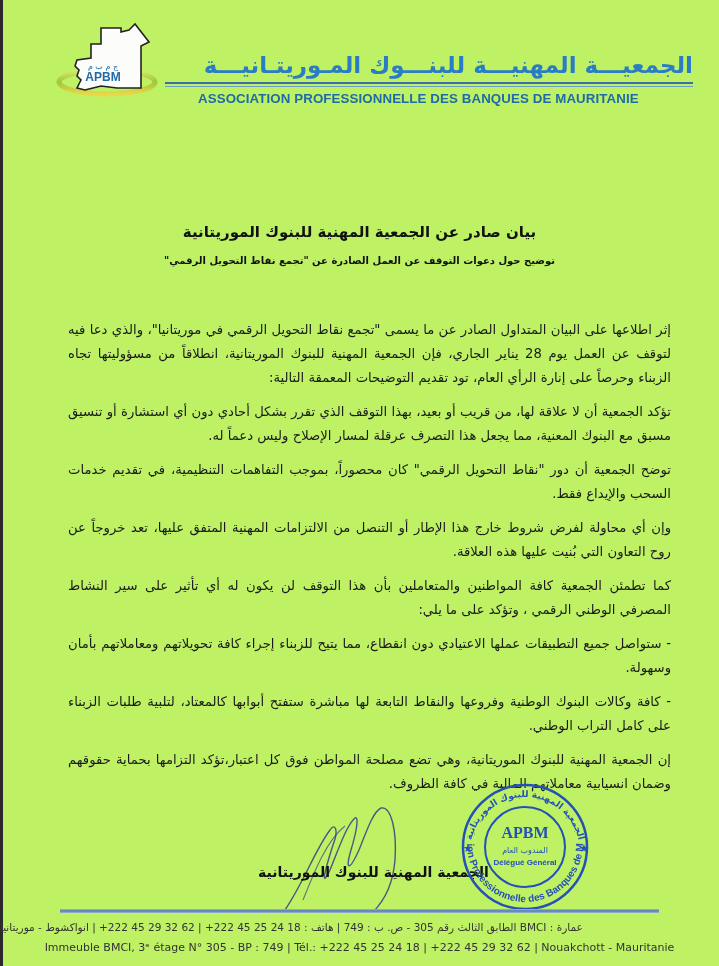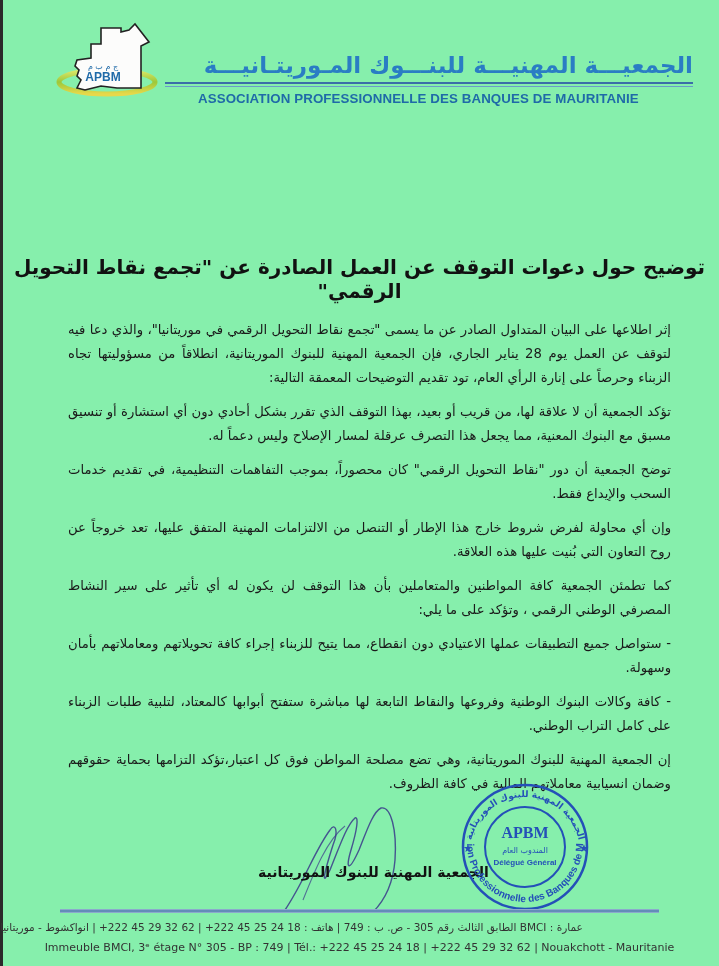--- a/index.html
+++ b/index.html
@@ -3,21 +3,21 @@
 <meta charset="utf-8">
 <style>
   html, body { margin: 0; padding: 0; }
   body {
     width: 719px; height: 966px; overflow: hidden;
     background: #fbfbfa;
     font-family: "DejaVu Sans", sans-serif;
     color: #1a1a1a;
     position: relative;
   }
-  .page { position: absolute; inset: 0; background: #86efac; }
+  .page { position: absolute; inset: 0; background: #bef264; }
   .left-edge { position: absolute; left: 0; top: 0; bottom: 0; width: 3px; background: #2a2a2a; }
 
   
   .logo { position: absolute; left: 55px; top: 14px; width: 112px; height: 86px; }
   .arabic-title {
     position: absolute; right: 26px; top: 52px; width: 510px;
     direction: rtl; text-align: right;
     font-family: "DejaVu Sans", sans-serif; font-weight: bold;
     font-size: 23px; color: #2a7dc4; letter-spacing: 0.5px;
     white-space: nowrap;
@@ -32,21 +32,21 @@
 
   
   .doc-title {
     position: absolute; left: 0; right: 0; top: 223px; text-align: center;
     direction: rtl; font-family: "DejaVu Sans", sans-serif; font-weight: bold;
     font-size: 15px; color: #111;
   }
   .doc-subtitle {
     position: absolute; left: 0; right: 0; top: 255px; text-align: center;
     direction: rtl; font-family: "DejaVu Sans", sans-serif; font-weight: bold;
-    font-size: 20px; color: #111;
+    font-size: 10px; color: #111;
   }
 
   
   .body {
     position: absolute; left: 68px; right: 48px; top: 318px;
     direction: rtl; text-align: justify;
     font-family: "DejaVu Sans", sans-serif; font-size: 13.2px; line-height: 24px;
     color: #1a1a1a;
   }
   .body p { margin: 0 0 10px 0; }
@@ -95,20 +95,21 @@
     <path d="M46 14 L46 30 L36 30 L36 44 L22 46 L20 52 L24 56 L22 62 L26 66 L22 74 L30 76 L46 72 L62 74 L86 74 L86 32 L94 28 L80 10 L74 16 L66 18 L66 14 Z" fill="#fcfcfb" stroke="#222" stroke-width="1.6"></path>
     <text x="48" y="55" font-family="DejaVu Sans, sans-serif" font-size="8" fill="#1f6aa8" text-anchor="middle">ج م ب م</text>
     <text x="48" y="67" font-family="Liberation Sans, sans-serif" font-weight="bold" font-size="12" fill="#1f6aa8" text-anchor="middle">APBM</text>
   </svg>
 
   <div class="arabic-title">الجمعيـــة المهنيـــة للبنـــوك المـوريتـانيـــة</div>
   <div class="header-rule1"></div>
   <div class="header-rule2"></div>
   <div class="french-title">ASSOCIATION PROFESSIONNELLE DES BANQUES DE MAURITANIE</div>
 
+  <div class="doc-title">بيان صادر عن الجمعية المهنية للبنوك الموريتانية</div>
   <div class="doc-subtitle">توضيح حول دعوات التوقف عن العمل الصادرة عن "تجمع نقاط التحويل الرقمي"</div>
 
   <div class="body">
     <p>إثر اطلاعها على البيان المتداول الصادر عن ما يسمى "تجمع نقاط التحويل الرقمي في موريتانيا"، والذي دعا فيه لتوقف عن العمل يوم 28 يناير الجاري، فإن الجمعية المهنية للبنوك الموريتانية، انطلاقاً من مسؤوليتها تجاه الزبناء وحرصاً على إنارة الرأي العام، تود تقديم التوضيحات المعمقة التالية:</p>
     <p>تؤكد الجمعية أن لا علاقة لها، من قريب أو بعيد، بهذا التوقف الذي تقرر بشكل أحادي دون أي استشارة أو تنسيق مسبق مع البنوك المعنية، مما يجعل هذا التصرف عرقلة لمسار الإصلاح وليس دعماً له.</p>
     <p>توضح الجمعية أن دور "نقاط التحويل الرقمي" كان محصوراً، بموجب التفاهمات التنظيمية، في تقديم خدمات السحب والإيداع فقط.</p>
     <p>وإن أي محاولة لفرض شروط خارج هذا الإطار أو التنصل من الالتزامات المهنية المتفق عليها، تعد خروجاً عن روح التعاون التي بُنيت عليها هذه العلاقة.</p>
     <p>كما تطمئن الجمعية كافة المواطنين والمتعاملين بأن هذا التوقف لن يكون له أي تأثير على سير النشاط المصرفي الوطني الرقمي ، وتؤكد على ما يلي:</p>
     <p>- ستواصل جميع التطبيقات عملها الاعتيادي دون انقطاع، مما يتيح للزبناء إجراء كافة تحويلاتهم ومعاملاتهم بأمان وسهولة.</p>
     <p>- كافة وكالات البنوك الوطنية وفروعها والنقاط التابعة لها مباشرة ستفتح أبوابها كالمعتاد، لتلبية طلبات الزبناء على كامل التراب الوطني.</p>

